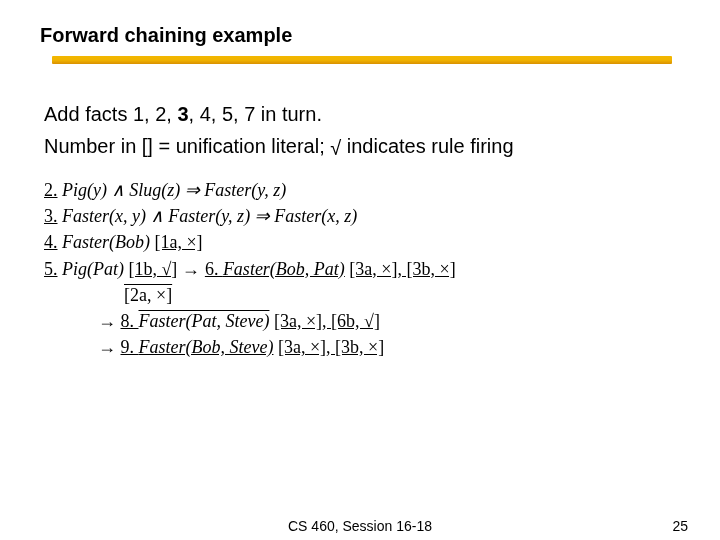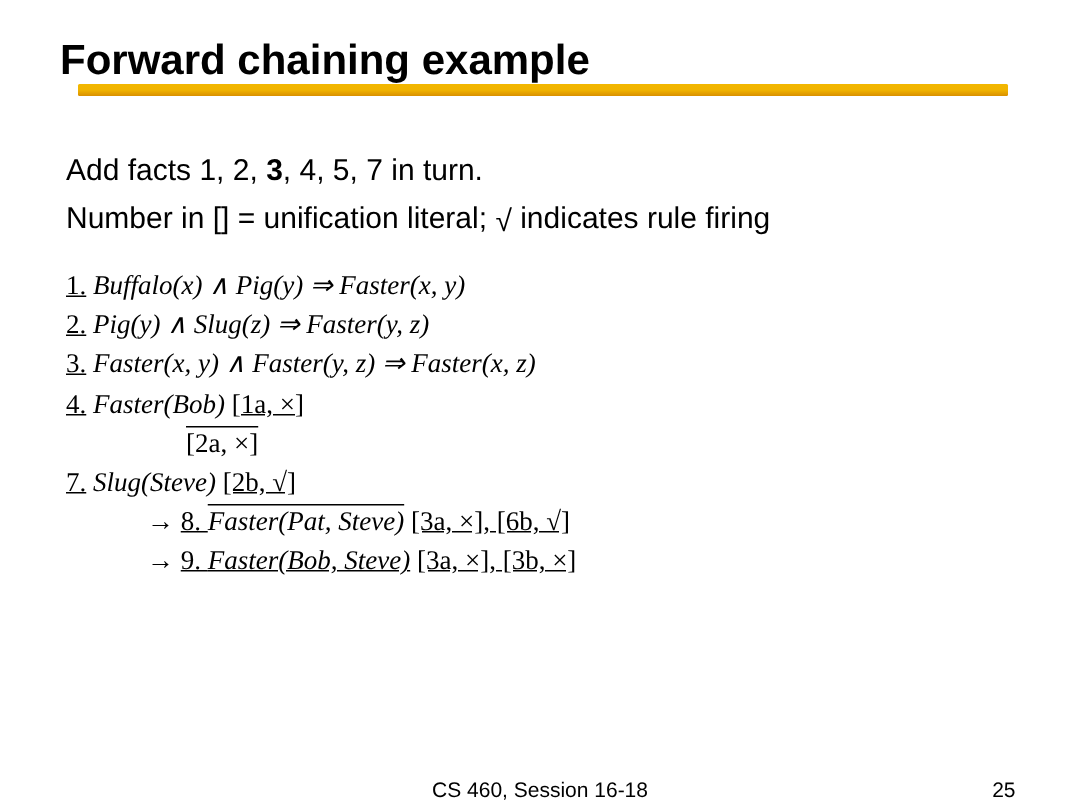--- a/index.html
+++ b/index.html
@@ -10,21 +10,21 @@
     background: #fff;
     font-family: Arial, Helvetica, sans-serif;
     position: relative;
     overflow: hidden;
   }
   .title {
     position: absolute;
     top: 24px;
     left: 40px;
     font-weight: bold;
-    font-size: 28px;
+    font-size: 20px;
     color: #000;
   }
   .rule {
     position: absolute;
     top: 56px;
     left: 52px;
     width: 620px;
     height: 8px;
     background: linear-gradient(to bottom, #f2b700 0%, #f1b400 50%, #d99000 100%);
     border-radius: 1px;
@@ -56,72 +56,72 @@
     font-size: 14px;
     color: #000;
   }
   .footer .course {
     position: absolute;
     left: 50%;
     transform: translateX(-50%);
   }
   .footer .pagenum {
     position: absolute;
-    right: 43px;
+    right: 32px;
   }
   .over { text-decoration: overline; text-align: center; }
 </style>
 </head>
 <body>
 
 <div class="title">Forward chaining example</div>
 <div class="rule"></div>
 
 <div class="content">
 
   <p class="intro">
     <span>Add facts 1, 2, </span><b>3</b><span>, 4, 5, 7 in turn.</span>
   </p>
   <p class="intro">
     <span>Number in [] = unification literal;  </span><span class="radic">√</span><span> indicates rule firing</span>
   </p>
 
   <div class="rules-block">
 
-    <div class="line">
-      <span class="ul">1.</span>
-      <span class="it">Buffalo(x) ∧ Pig(y)  ⇒  Faster(x, y)</span>
-    </div>
 
     <div class="line">
       <span class="ul">2.</span>
       <span class="it">Pig(y) ∧ Slug(z)  ⇒  Faster(y, z)</span>
     </div>
 
     <div class="line">
       <span class="ul">3.</span>
       <span class="it">Faster(x, y) ∧ Faster(y, z)  ⇒  Faster(x, z)</span>
     </div>
 
     <div class="line">
       <span class="ul">4.</span>
       <span class="it">Faster(Bob) </span>
       <span class="ul">[1a, ×]</span>
     </div>
 
+    <div class="line">
+      <span class="ul">5.</span>
+      <span class="it">Pig(Pat) </span>
+      <span class="ul">[1b, √]</span>
+      <span class="arrow"> → </span>
+      <span class="ul">6. </span>
+      <span class="it ul">Faster(Bob, Pat)</span>
+      <span class="ul"> [3a, ×]</span><span class="ul">, [3b, ×]</span>
+    </div>
 
     <div class="line indent2">
       <span class="ul over">[2a, ×]</span>
     </div>
 
-    <div class="line">
-      <span class="ul">7.</span>
-      <span class="it">Slug(Steve) </span>
-      <span class="ul">[2b, √]</span>
-    </div>
 
     <div class="line indent1">
       <span class="arrow">→</span>
       <span class="ul">8. </span>
       <span class="it ul over">Faster(Pat, Steve)</span>
       <span class="ul"> [3a, ×]</span><span class="ul">,  [6b, √]</span>
     </div>
 
     <div class="line indent1">
       <span class="arrow">→</span>

